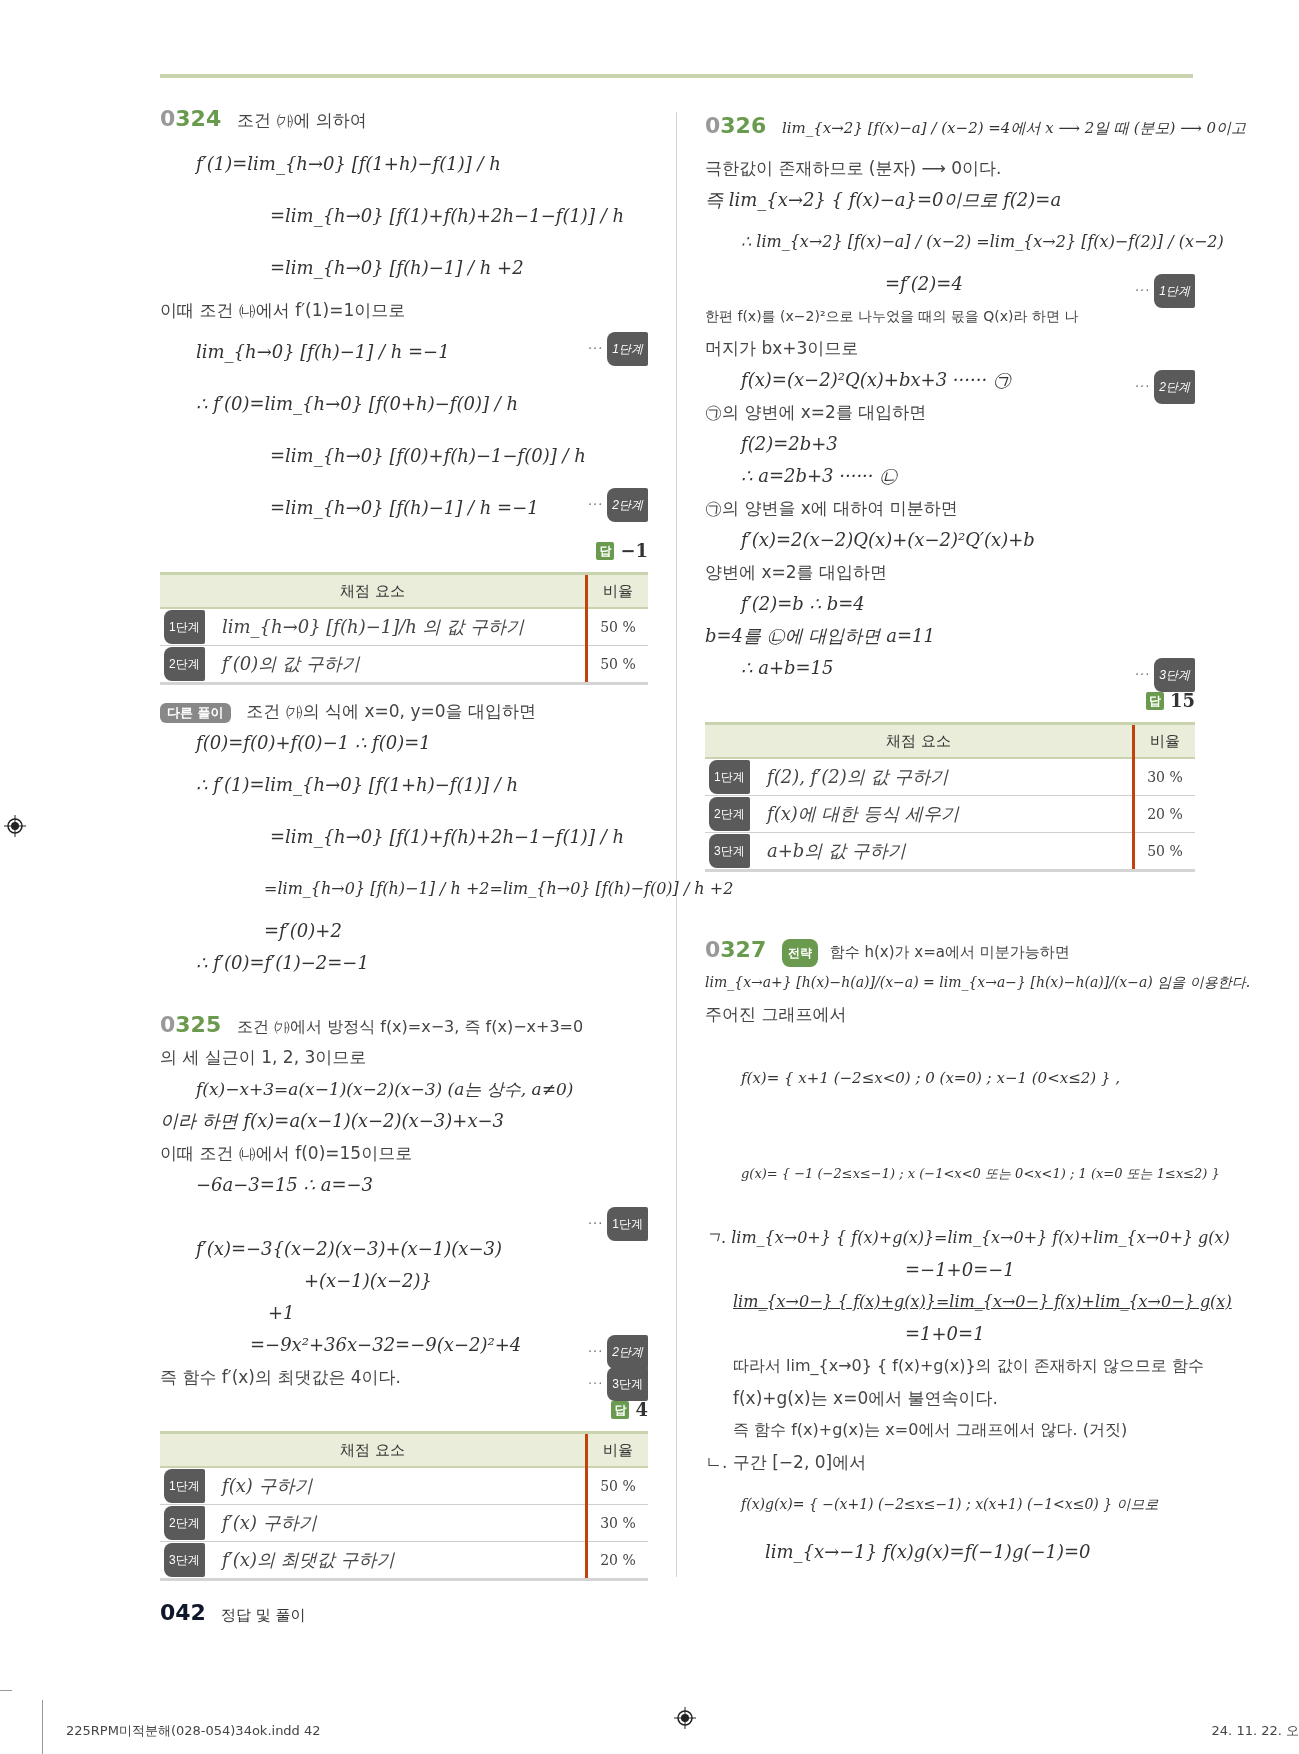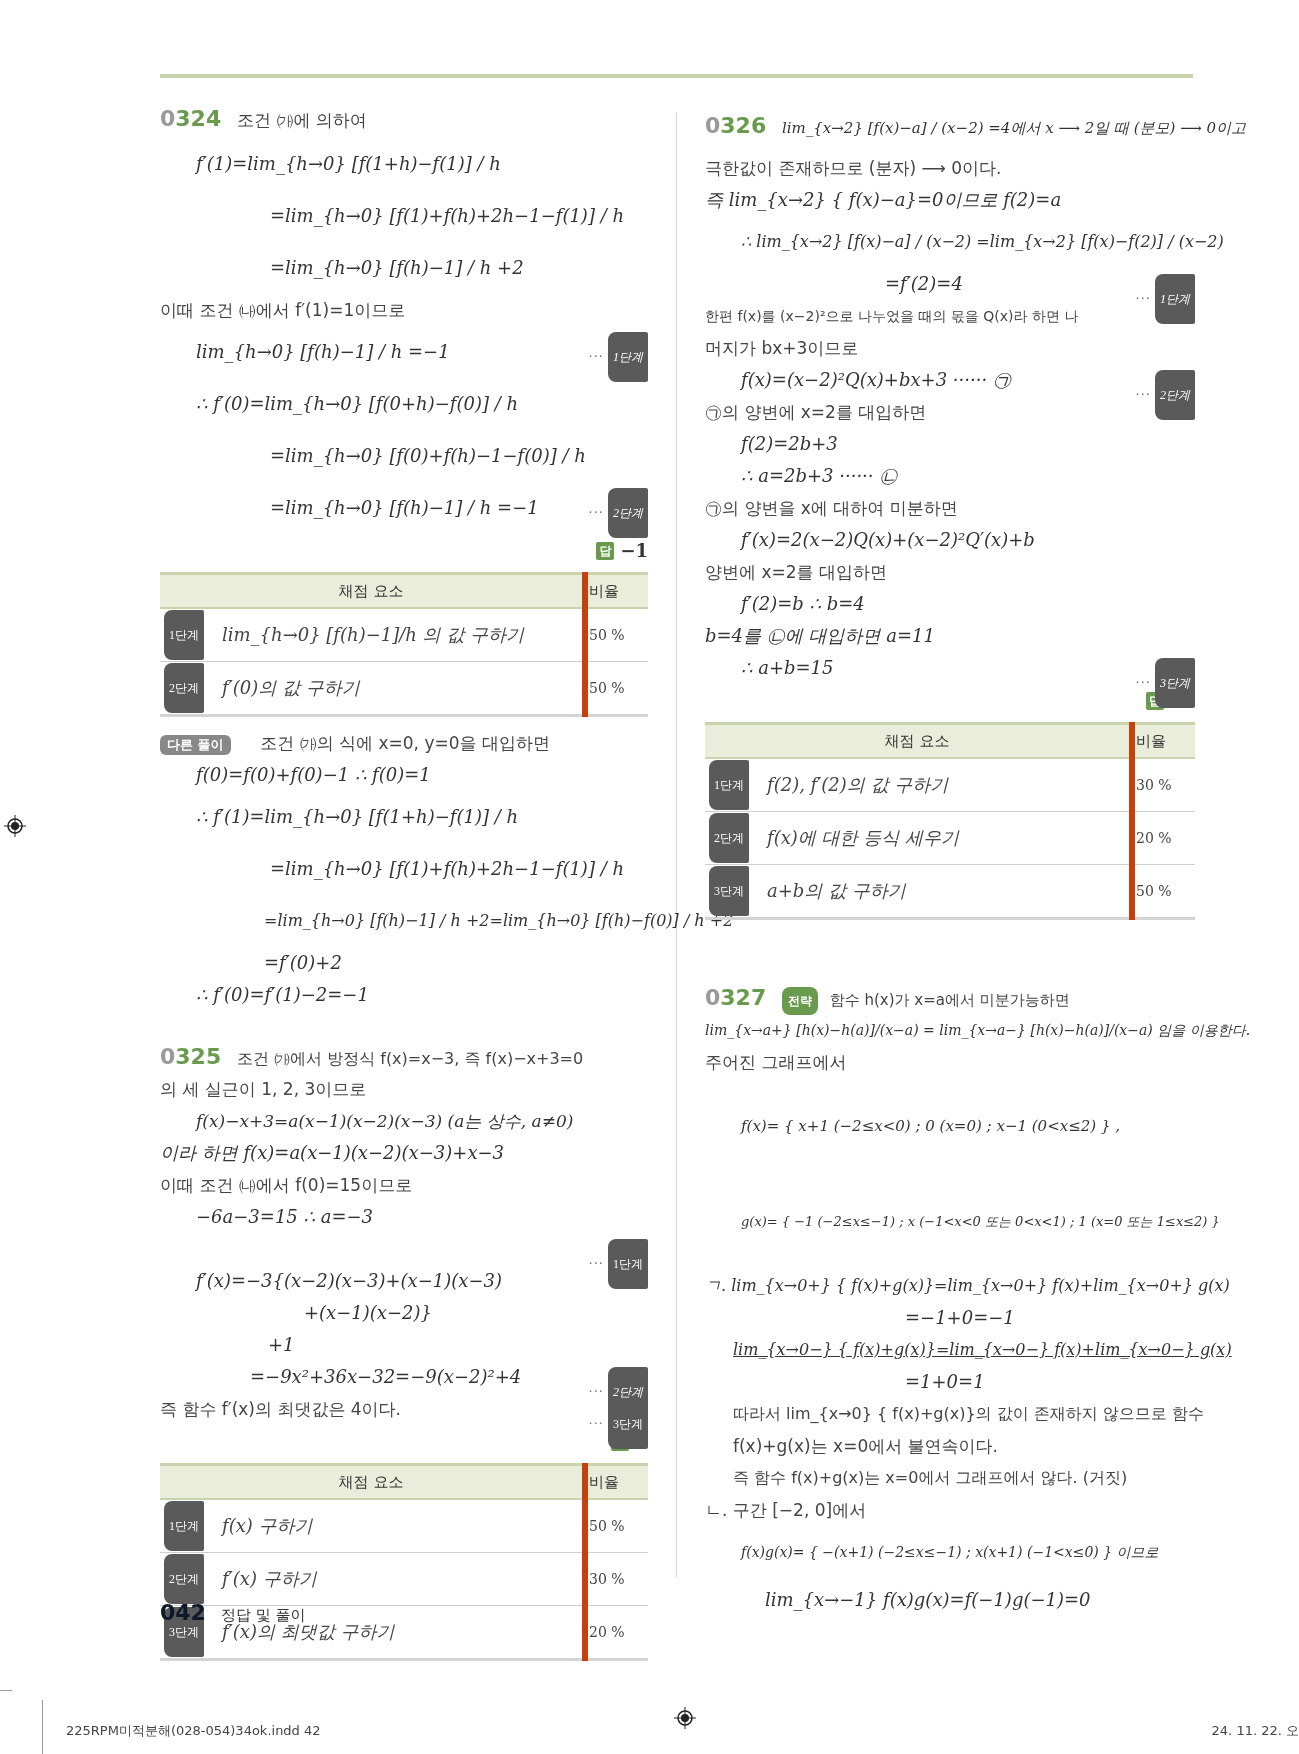--- a/index.html
+++ b/index.html
@@ -15,34 +15,34 @@
   .indent1{padding-left:36px;}
   .indent2{padding-left:60px;}
   .indent3{padding-left:110px;}
   .indent4{padding-left:170px;}
   .qnum{font-family:"DejaVu Sans","Liberation Sans",sans-serif;font-weight:bold;font-size:22px;color:#999;margin-right:10px;}
   .qnum b{color:#6a9a4e;}
   .kor{font-family:"DejaVu Sans","Liberation Sans",sans-serif;font-size:17px;color:#444;}
   .math{font-family:"DejaVu Serif","Liberation Serif",serif;font-style:italic;font-size:18px;color:#333;}
   .step{position:absolute;right:0;top:6px;font-size:13px;line-height:18px;}
   .step .dots{color:#777;margin-right:4px;letter-spacing:1px;}
-  .badge{display:inline-block;background:#5a5a5a;color:#fff;font-family:Liberation Serif, serif;
-         font-size:12px;padding:16px 5px;border-radius:8px 2px 2px 8px;line-height:18px;}
+  .badge{display:inline-block;background:#5a5a5a;color:#fff;font-family:Liberation Sans, sans-serif;
+         font-size:12px;padding:8px 5px;border-radius:8px 2px 2px 8px;line-height:18px;}
   .answer{text-align:right;font-size:18px;font-weight:bold;height:34px;line-height:34px;}
   .answer .dap{display:inline-block;background:#6a9a4e;color:#fff;font-size:12px;font-family:"DejaVu Sans","Liberation Sans",sans-serif;
                width:18px;height:18px;line-height:18px;text-align:center;border-radius:2px;margin-right:6px;vertical-align:2px;}
   table.score{width:100%;border-collapse:collapse;font-size:14px;margin:4px 0 10px 0;}
   table.score th{background:#e9edda;font-family:"DejaVu Sans","Liberation Sans",sans-serif;font-weight:normal;color:#333;
                  height:30px;border-top:3px solid #c9d3ae;border-bottom:2px solid #c9d3ae;font-size:15px;}
   table.score td{height:28px;border-bottom:1px solid #cfcfcf;color:#444;}
   table.score tr:last-child td{border-bottom:3px solid #d4d4d4;}
-  table.score .rcol{width:58px;text-align:left;border-left:6px solid #c2410c;font-family:"DejaVu Serif","Liberation Serif",serif;}
+  table.score .rcol{width:58px;text-align:center;border-left:3px solid #c2410c;font-family:"DejaVu Serif","Liberation Serif",serif;}
   table.score .b{width:56px;padding-left:4px;}
   .alt-tag{display:inline-block;background:#888;color:#fff;font-family:"DejaVu Sans","Liberation Sans",sans-serif;font-weight:bold;
-           font-size:13px;padding:0 7px;border-radius:6px;line-height:20px;margin-right:24px;}
+           font-size:13px;padding:0 7px;border-radius:6px;line-height:20px;margin-right:10px;}
   .strategy{display:inline-block;background:#6a9a4e;color:#fff;font-family:"DejaVu Sans","Liberation Sans",sans-serif;font-weight:bold;
             font-size:12px;padding:5px 6px;border-radius:8px;line-height:18px;margin-right:6px;}
   .footer-page{position:absolute;left:160px;top:1600px;font-family:"DejaVu Sans","Liberation Sans",sans-serif;}
   .footer-page .pnum{font-size:22px;font-weight:bold;color:#0f172a;margin-right:10px;}
   .footer-page .ptitle{font-size:15px;color:#333;}
   .slug{position:absolute;top:1722px;font-family:"DejaVu Sans","Liberation Sans",sans-serif;font-size:13px;color:#444;}
   .crop-h{position:absolute;left:0;top:1690px;width:12px;height:1px;background:#999;}
   .crop-v{position:absolute;left:42px;top:1700px;width:1px;height:54px;background:#999;}
   .reg-mark{position:absolute;width:22px;height:22px;}
 </style>

